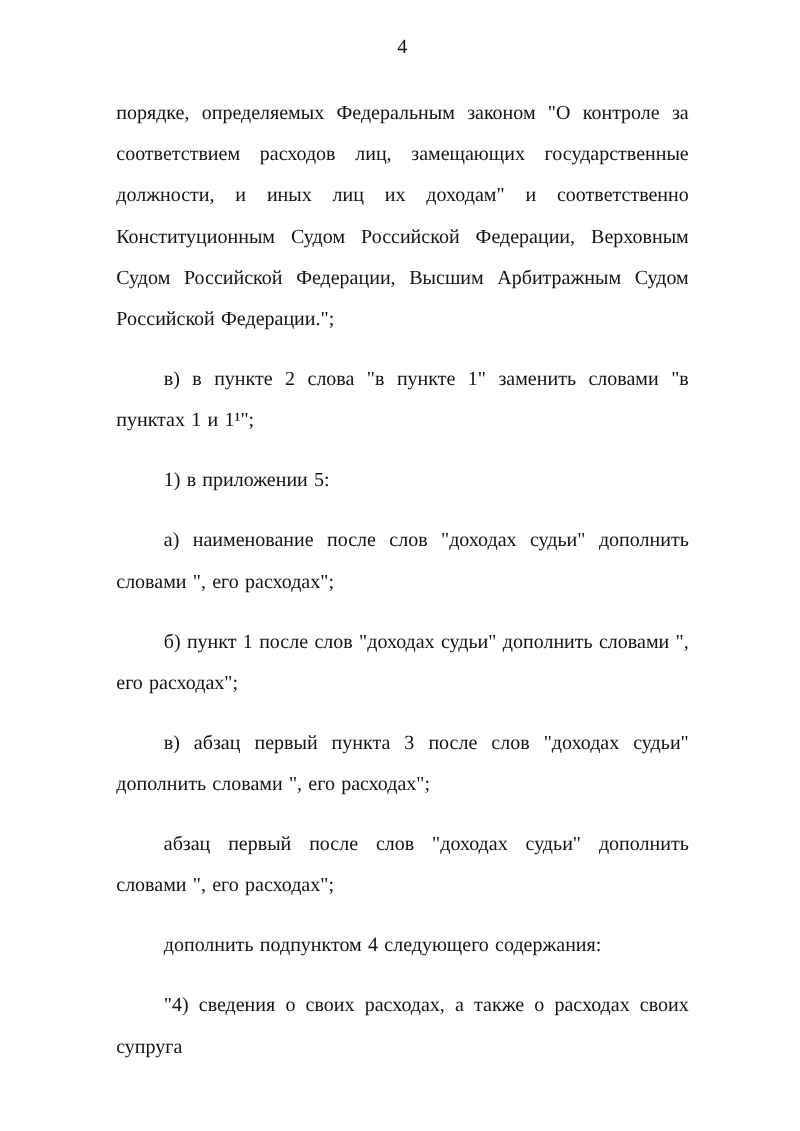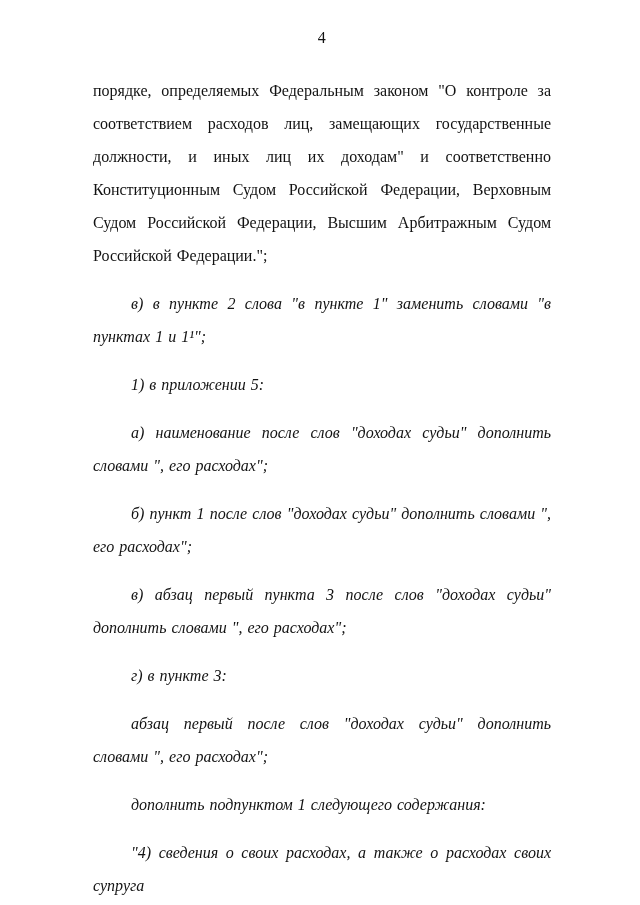--- a/index.html
+++ b/index.html
@@ -26,32 +26,30 @@
     letter-spacing: 0.5px;
   }
   .para {
     margin: 15px;
     line-height: 33px;
     text-align: justify;
     word-spacing: 1px;
   }
   .para.indent {
     text-indent: 38px;
-    font-style: italic;
   }
 </style>
 </head>
 <body>
 
 <div class="page">
   <div class="page-number">4</div>
 
   <p class="para">порядке, определяемых Федеральным законом "О контроле за соответствием расходов лиц, замещающих государственные должности, и иных лиц их доходам" и соответственно Конституционным Судом Российской Федерации, Верховным Судом Российской Федерации, Высшим Арбитражным Судом Российской Федерации.";</p>
   <p class="para indent">в) в пункте 2 слова "в пункте 1" заменить словами "в пунктах 1 и 1¹";</p>
   <p class="para indent">1) в приложении 5:</p>
   <p class="para indent">а) наименование после слов "доходах судьи" дополнить словами ", его расходах";</p>
   <p class="para indent">б) пункт 1 после слов "доходах судьи" дополнить словами ", его расходах";</p>
   <p class="para indent">в) абзац первый пункта 3 после слов "доходах судьи" дополнить словами ", его расходах";</p>
-  <p class="para indent">г) в пункте 3:</p>
   <p class="para indent">абзац первый после слов "доходах судьи" дополнить словами ", его расходах";</p>
-  <p class="para indent">дополнить подпунктом 1 следующего содержания:</p>
+  <p class="para indent">дополнить подпунктом 4 следующего содержания:</p>
   <p class="para indent">"4) сведения о своих расходах, а также о расходах своих супруга</p>
 </div>
 
 </body></html>

